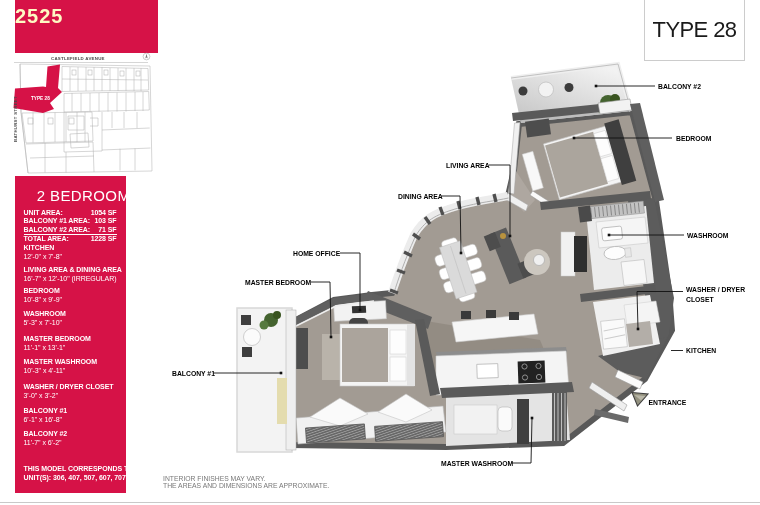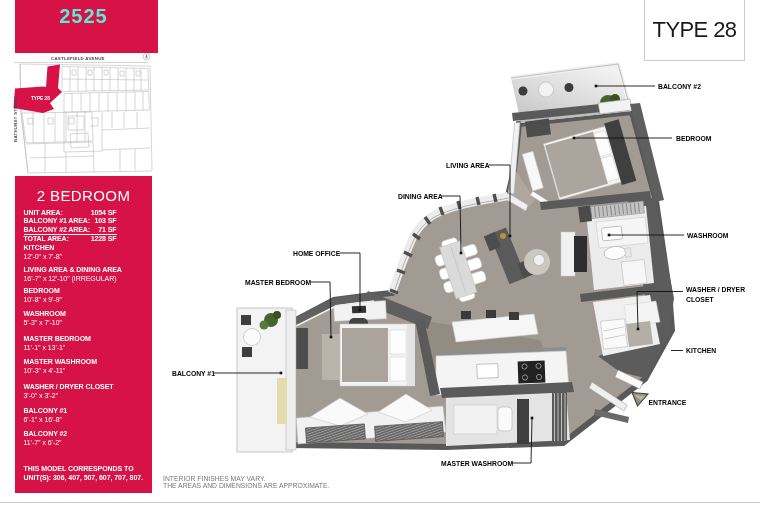--- a/index.html
+++ b/index.html
@@ -3,21 +3,21 @@
 <meta charset="utf-8">
 <style>
   html,body{margin:0;padding:0;}
   body{width:760px;height:505px;position:relative;background:#fff;
        font-family:"Liberation Sans",sans-serif;overflow:hidden;}
   .abs{position:absolute;}
 </style>
 </head>
 <body>
 
-<div class="abs" style="left:15px;top:0;width:137px;height:53px;background:#d61247;color:#5eead4;text-align:center;">
+<div class="abs" style="left:15px;top:0;width:137px;height:53px;background:#d61247;color:#fef9c3;text-align:left;">
     <div class="abs" style="left:137px;top:0;width:6px;height:53px;background:#d61247;"></div>
   <div style="font-size:20px;font-weight:bold;letter-spacing:1px;padding-top:7px;line-height:18px;">2525</div>
 </div>
 
 <svg class="abs" style="left:8px;top:52px;" width="152" height="126" viewBox="8 52 152 126">
   <g stroke="#b4b4b4" stroke-width="0.55" fill="none">
 
     <path d="M20,64 L150,66 L152,171 L28,173 L21,112 Z"></path>
 
     <line x1="14" y1="62.5" x2="148" y2="62.5"></line>
@@ -84,21 +84,21 @@
   <text x="31" y="100" font-size="4.7" font-weight="bold" fill="#fff">TYPE 28</text>
 
   <text x="51" y="60" font-size="4.4" font-weight="bold" fill="#4a4a4a" letter-spacing="0.25">CASTLEFIELD AVENUE</text>
 
   <text x="17" y="142" font-size="4.3" font-weight="bold" fill="#4a4a4a" letter-spacing="0.3" transform="rotate(-90 17 142)">BATHURST STREET</text>
 
   <circle cx="146.5" cy="56.5" r="3.4" fill="#fff" stroke="#999" stroke-width="0.5"></circle>
   <path d="M146.5,53.8 L147.7,58.6 L146.5,57.5 L145.3,58.6 Z" fill="#777"></path>
 </svg>
 
-<div class="abs" style="left:15px;top:176px;width:137px;height:317px;background:#d61247;color:#fff;">
+<div class="abs" style="left:15px;top:176px;width:111px;height:317px;background:#d61247;color:#fff;">
 
   <div class="abs" style="left:0;top:10.5px;width:137px;text-align:center;font-size:15px;letter-spacing:0.4px;">2 BEDROOM</div>
 
   <div class="abs" style="left:0;top:0;width:137px;font-size:7px;font-weight:bold;letter-spacing:-0.1px;">
     <span class="abs" style="left:8.5px;top:32.5px;">UNIT AREA:</span>
       <span class="abs" style="left:62px;top:32.5px;width:39.5px;text-align:right;">1054 SF</span>
     <span class="abs" style="left:8.5px;top:41px;">BALCONY #1 AREA:</span>
       <span class="abs" style="left:62px;top:41px;width:39.5px;text-align:right;">103 SF</span>
     <span class="abs" style="left:8.5px;top:49.5px;">BALCONY #2 AREA:</span>
       <span class="abs" style="left:62px;top:49.5px;width:39.5px;text-align:right;">71 SF</span>

